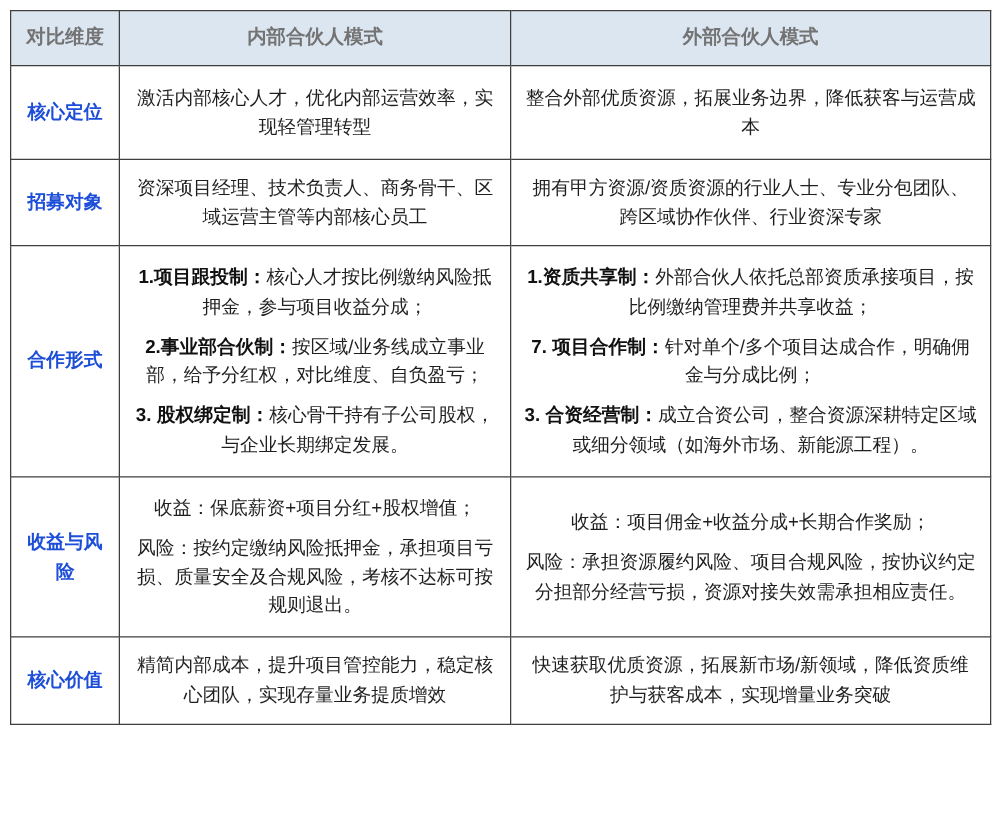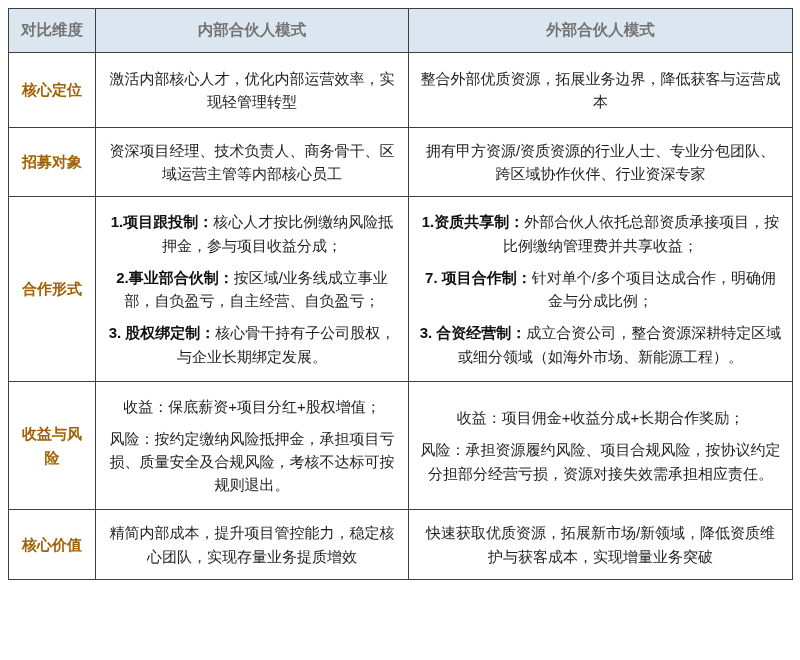--- a/index.html
+++ b/index.html
@@ -42,21 +42,21 @@
     font-weight: bold;
     text-align: center;
     border-bottom-width: 2.5px;
     color: #737373;
     font-size: 15.5px;
   }
   tbody th.dim {
     font-weight: bold;
     text-align: center;
     background: #ffffff;
-    color: #a16207;
+    color: #1d4ed8;
   }
   tbody tr:nth-child(1) { height: 75px; }
   tbody tr:nth-child(2) { height: 69px; }
   tbody tr:nth-child(3) { height: 185px; }
   tbody tr:nth-child(4) { height: 128px; }
   tbody tr:nth-child(5) { height: 70px; padding-left: 32px; }
   tbody tr:nth-child(6) { height: 72px; }
 
   td.align-center { text-align: center; margin-top: 33px; }
   td.align-left { text-align: center; }
@@ -105,21 +105,21 @@
             <p class="cell-par"><span>资深项目经理、技术负责人、商务骨干、区域运营主管等内部核心员工</span></p>
           </td>
           <td class="align-center">
             <p class="cell-par"><span>拥有甲方资源/资质资源的行业人士、专业分包团队、跨区域协作伙伴、行业资深专家</span></p>
           </td>
         </tr>
         <tr>
           <th class="dim" scope="row">合作形式</th>
           <td class="align-left">
             <p class="cell-par"><b>1.项目跟投制：</b><span>核心人才按比例缴纳风险抵押金，参与项目收益分成；</span></p>
-            <p class="cell-par"><b>2.事业部合伙制：</b><span>按区域/业务线成立事业部，自负盈亏，自主经营、自负盈亏；</span></p>
+            <p class="cell-par"><b>2.事业部合伙制：</b><span>按区域/业务线成立事业部，给予分红权，对比维度、自负盈亏；</span></p>
             <p class="cell-par"><b>3. 股权绑定制：</b><span>核心骨干持有子公司股权，与企业长期绑定发展。</span></p>
           </td>
           <td class="align-left">
             <p class="cell-par"><b>1.资质共享制：</b><span>外部合伙人依托总部资质承接项目，按比例缴纳管理费并共享收益；</span></p>
             <p class="cell-par"><b>7. 项目合作制：</b><span>针对单个/多个项目达成合作，明确佣金与分成比例；</span></p>
             <p class="cell-par"><b>3. 合资经营制：</b><span>成立合资公司，整合资源深耕特定区域或细分领域（如海外市场、新能源工程）。</span></p>
           </td>
         </tr>
         <tr>
           <th class="dim" scope="row">收益与风险</th>

